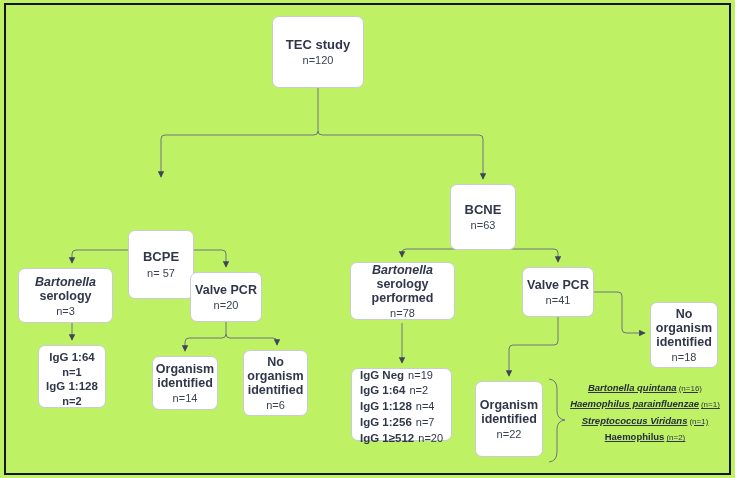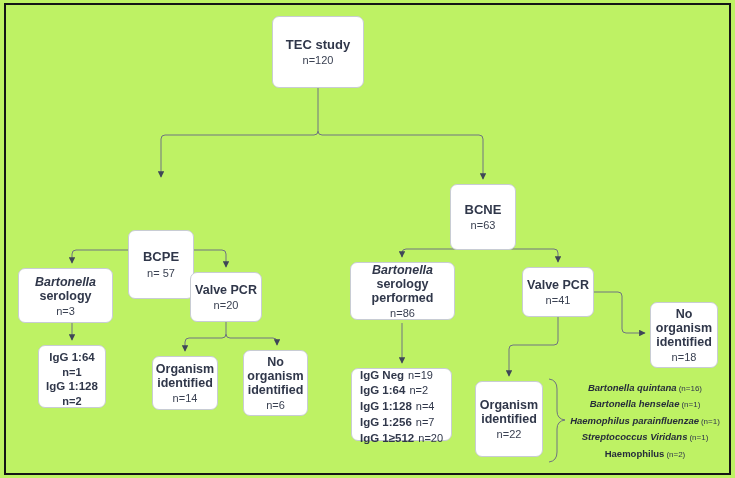--- a/index.html
+++ b/index.html
@@ -20,21 +20,21 @@
   .t-lg{font-size:13px;}
   .c{font-weight:400;font-size:11px;margin-top:2px;color:#3a4152;}
   .igg{justify-content:flex-start;text-align:center;padding-top:4px;}
   .igg .lbl{font-weight:700;font-size:11.5px;line-height:14.5px;}
   .igg .val{font-weight:700;font-size:11px;line-height:14.5px;}
   .igg-r{align-items:flex-start;text-align:left;padding:5px 4px 2px 8px;justify-content:center;}
   .igg-r .row{line-height:13.8px;white-space:nowrap;}
   .igg-r .lbl{font-weight:700;font-size:11.5px;margin-right:4px;display:inline;}
   .igg-r .val{font-weight:400;font-size:11px;display:inline;}
   .org-list{position:absolute;left:560px;top:379px;width:170px;text-align:center;}
-  .org-row{line-height:13.4px;white-space:nowrap;}
+  .org-row{line-height:13.4px;white-space:nowrap;text-decoration:underline;}
   .org-row .name{font-weight:700;font-style:italic;font-size:9.5px;color:#262c3a;}
   .org-row .cnt{font-weight:400;font-style:normal;font-size:8px;margin-left:2px;color:#30374a;}
   .org-row.no-italic .name{font-style:normal;}
 </style>
 </head>
 <body>
 
 <div class="canvas">
 
   <svg class="connectors" viewBox="0 0 735 478">
@@ -108,21 +108,21 @@
     <div class="c">n=14</div>
   </div>
 
   <div class="node" style="left:243px;top:350px;width:65px;height:66px;">
     <div class="t">No organism identified</div>
     <div class="c">n=6</div>
   </div>
 
   <div class="node" style="left:350px;top:262px;width:105px;height:58px;">
     <div class="t" style="max-width:92px;"><i>Bartonella</i> <span>serology performed</span></div>
-    <div class="c">n=86</div>
+    <div class="c">n=78</div>
   </div>
 
   <div class="node igg-r" style="left:351px;top:368px;width:101px;height:73px;">
     <div class="row"><span class="lbl">IgG Neg</span><span class="val">n=19</span></div>
     <div class="row"><span class="lbl">IgG 1:64</span><span class="val">n=2</span></div>
     <div class="row"><span class="lbl">IgG 1:128</span><span class="val">n=4</span></div>
     <div class="row"><span class="lbl">IgG 1:256</span><span class="val">n=7</span></div>
     <div class="row"><span class="lbl">IgG 1≥512</span><span class="val">n=20</span></div>
   </div>
 
@@ -136,20 +136,19 @@
     <div class="c">n=22</div>
   </div>
 
   <div class="node" style="left:650px;top:302px;width:68px;height:66px;">
     <div class="t">No organism identified</div>
     <div class="c">n=18</div>
   </div>
 
   <div class="org-list">
     <div class="org-row"><span class="name">Bartonella quintana</span><span class="cnt">(n=16)</span></div>
-    <div class="org-row"><span class="name">Bartonella henselae</span><span class="cnt">(n=1)</span></div>
     <div class="org-row"><span class="name">Haemophilus parainfluenzae</span><span class="cnt">(n=1)</span></div>
     <div class="org-row"><span class="name">Streptococcus Viridans</span><span class="cnt">(n=1)</span></div>
     <div class="org-row no-italic"><span class="name">Haemophilus</span><span class="cnt">(n=2)</span></div>
   </div>
 
   <div class="frame"></div>
 </div>
 
 </body></html>

